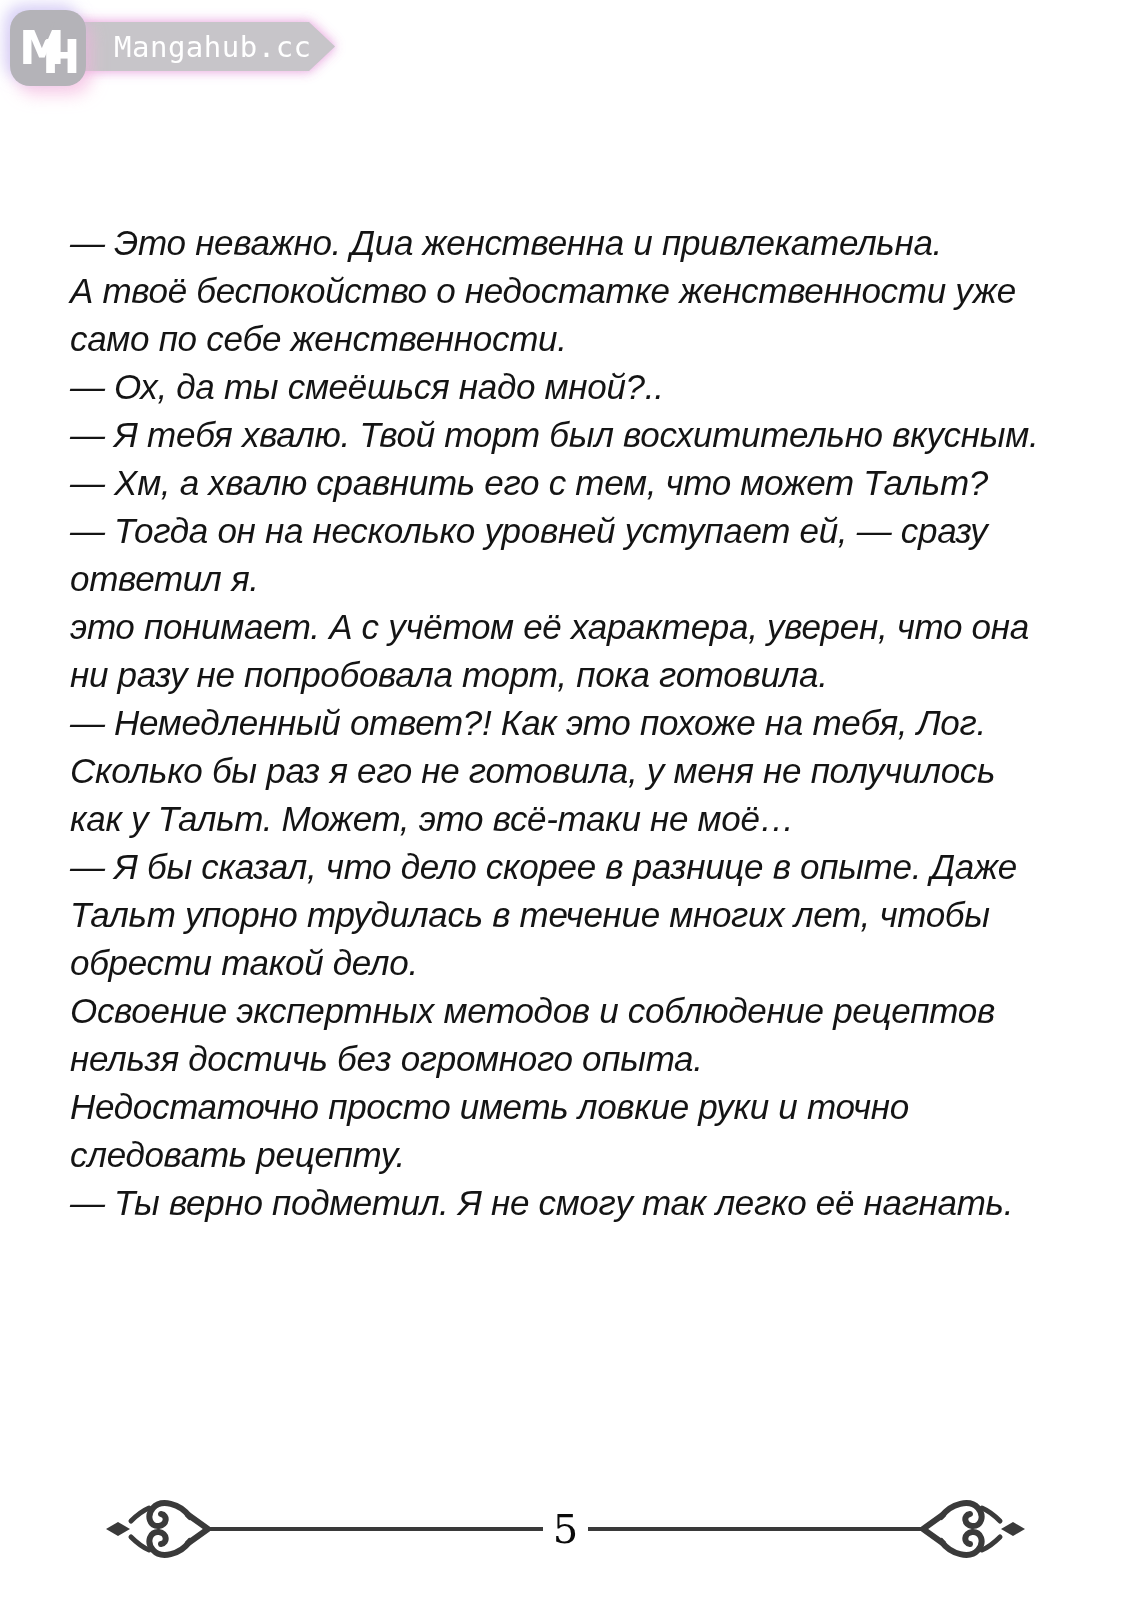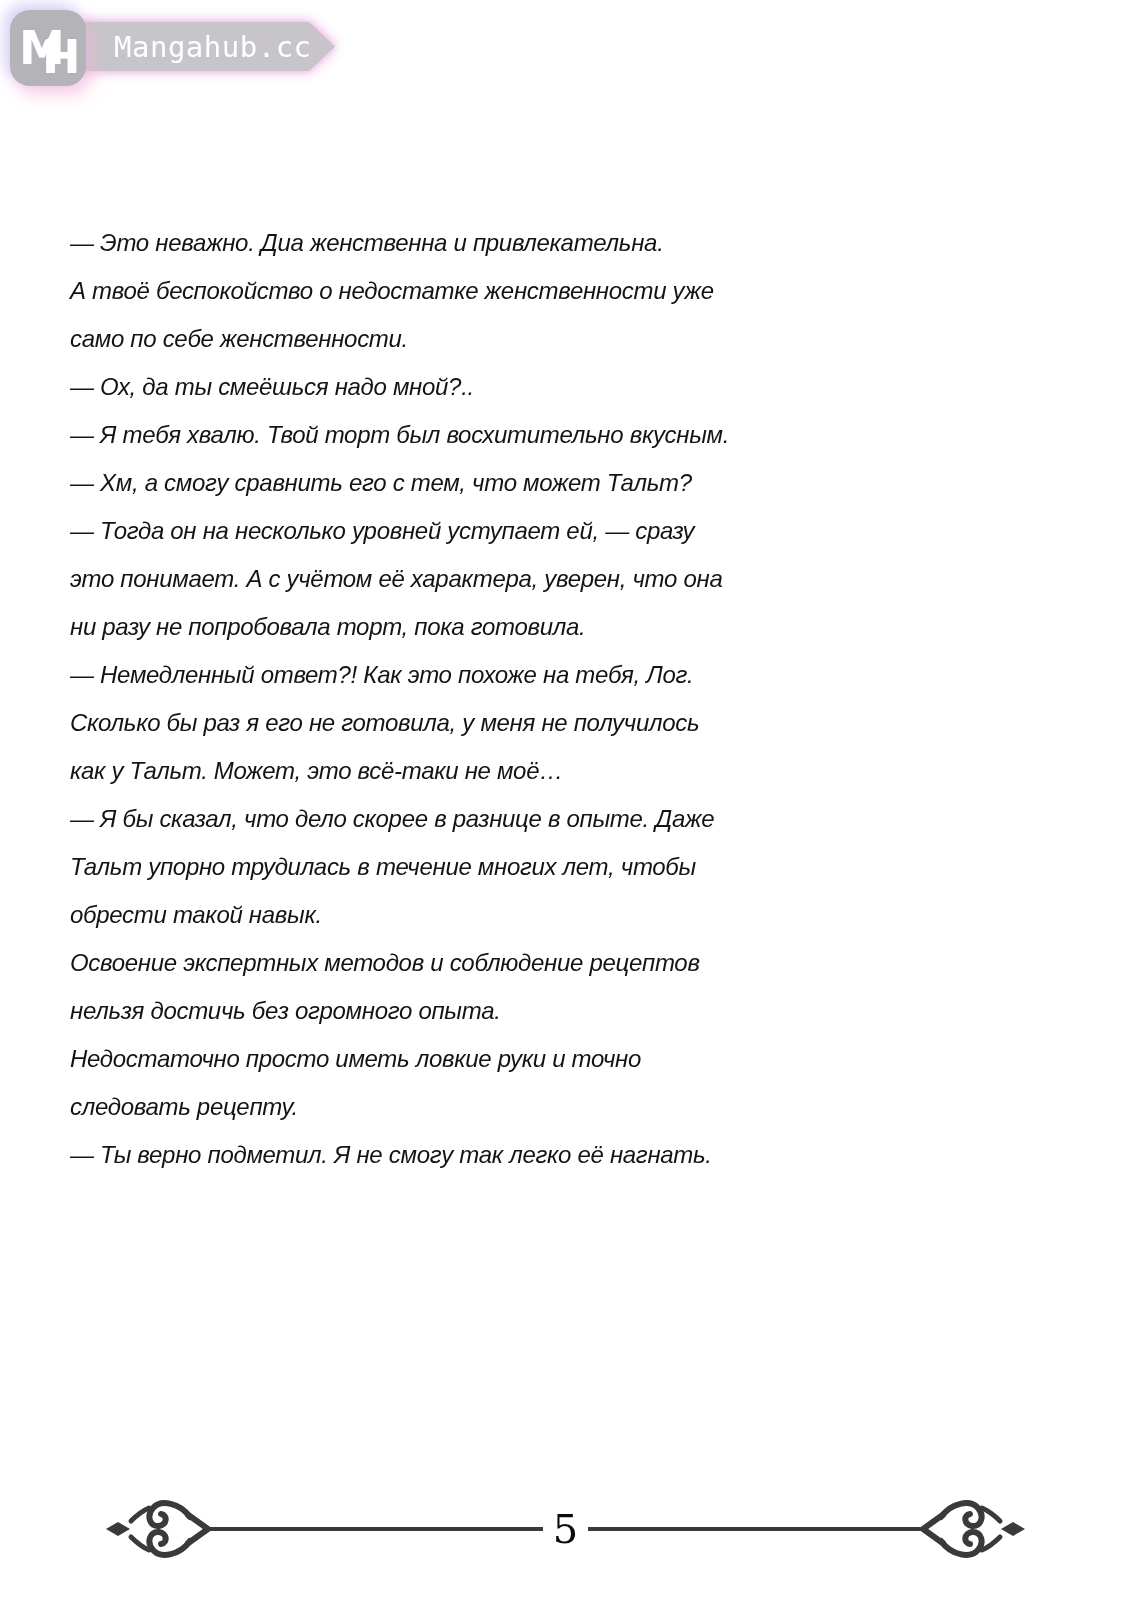--- a/index.html
+++ b/index.html
@@ -36,21 +36,21 @@
   }
   .logo-square svg { width: 100%; height: 100%; display: block; }
   .logo-square text {
     font-family: "DejaVu Sans", sans-serif; font-weight: bold; fill: #ffffff;
   }
 
   
   .text-block {
     position: absolute; left: 70px; top: 219px; width: 1010px;
     font-style: italic;
-    font-size: 24px; line-height: 48px;
+    font-size: 35px; line-height: 48px;
     letter-spacing: -0.3px;
     color: #141414;
   }
   .text-block .line { white-space: nowrap; }
 
   
   .footer {
     position: absolute; left: 104px; right: 98px; top: 1494px; height: 70px;
     display: flex; align-items: center;
   }
@@ -86,41 +86,42 @@
     <div class="line">— Это неважно. Диа женственна и привлекательна.</div>
 
     <div class="line">А твоё беспокойство о недостатке женственности уже</div>
 
     <div class="line">само по себе женственности.</div>
 
     <div class="line">— Ох, да ты смеёшься надо мной?..</div>
 
     <div class="line">— Я тебя хвалю. Твой торт был восхитительно вкусным.</div>
 
-    <div class="line">— Хм, а смогу сравнить его с тем, что может Тальт?</div>
+    <div class="line">— Хм, а хвалю сравнить его с тем, что может Тальт?</div>
 
     <div class="line">— Тогда он на несколько уровней уступает ей, — сразу</div>
 
+    <div class="line">ответил я.</div>
 
 
     <div class="line">это понимает. А с учётом её характера, уверен, что она</div>
 
     <div class="line">ни разу не попробовала торт, пока готовила.</div>
 
     <div class="line">— Немедленный ответ?! Как это похоже на тебя, Лог.</div>
 
     <div class="line">Сколько бы раз я его не готовила, у меня не получилось</div>
 
     <div class="line">как у Тальт. Может, это всё-таки не моё…</div>
 
     <div class="line">— Я бы сказал, что дело скорее в разнице в опыте. Даже</div>
 
     <div class="line">Тальт упорно трудилась в течение многих лет, чтобы</div>
 
-    <div class="line">обрести такой навык.</div>
+    <div class="line">обрести такой дело.</div>
 
     <div class="line">Освоение экспертных методов и соблюдение рецептов</div>
 
 
     <div class="line">нельзя достичь без огромного опыта.</div>
 
     <div class="line">Недостаточно просто иметь ловкие руки и точно</div>
 
     <div class="line">следовать рецепту.</div>
 

